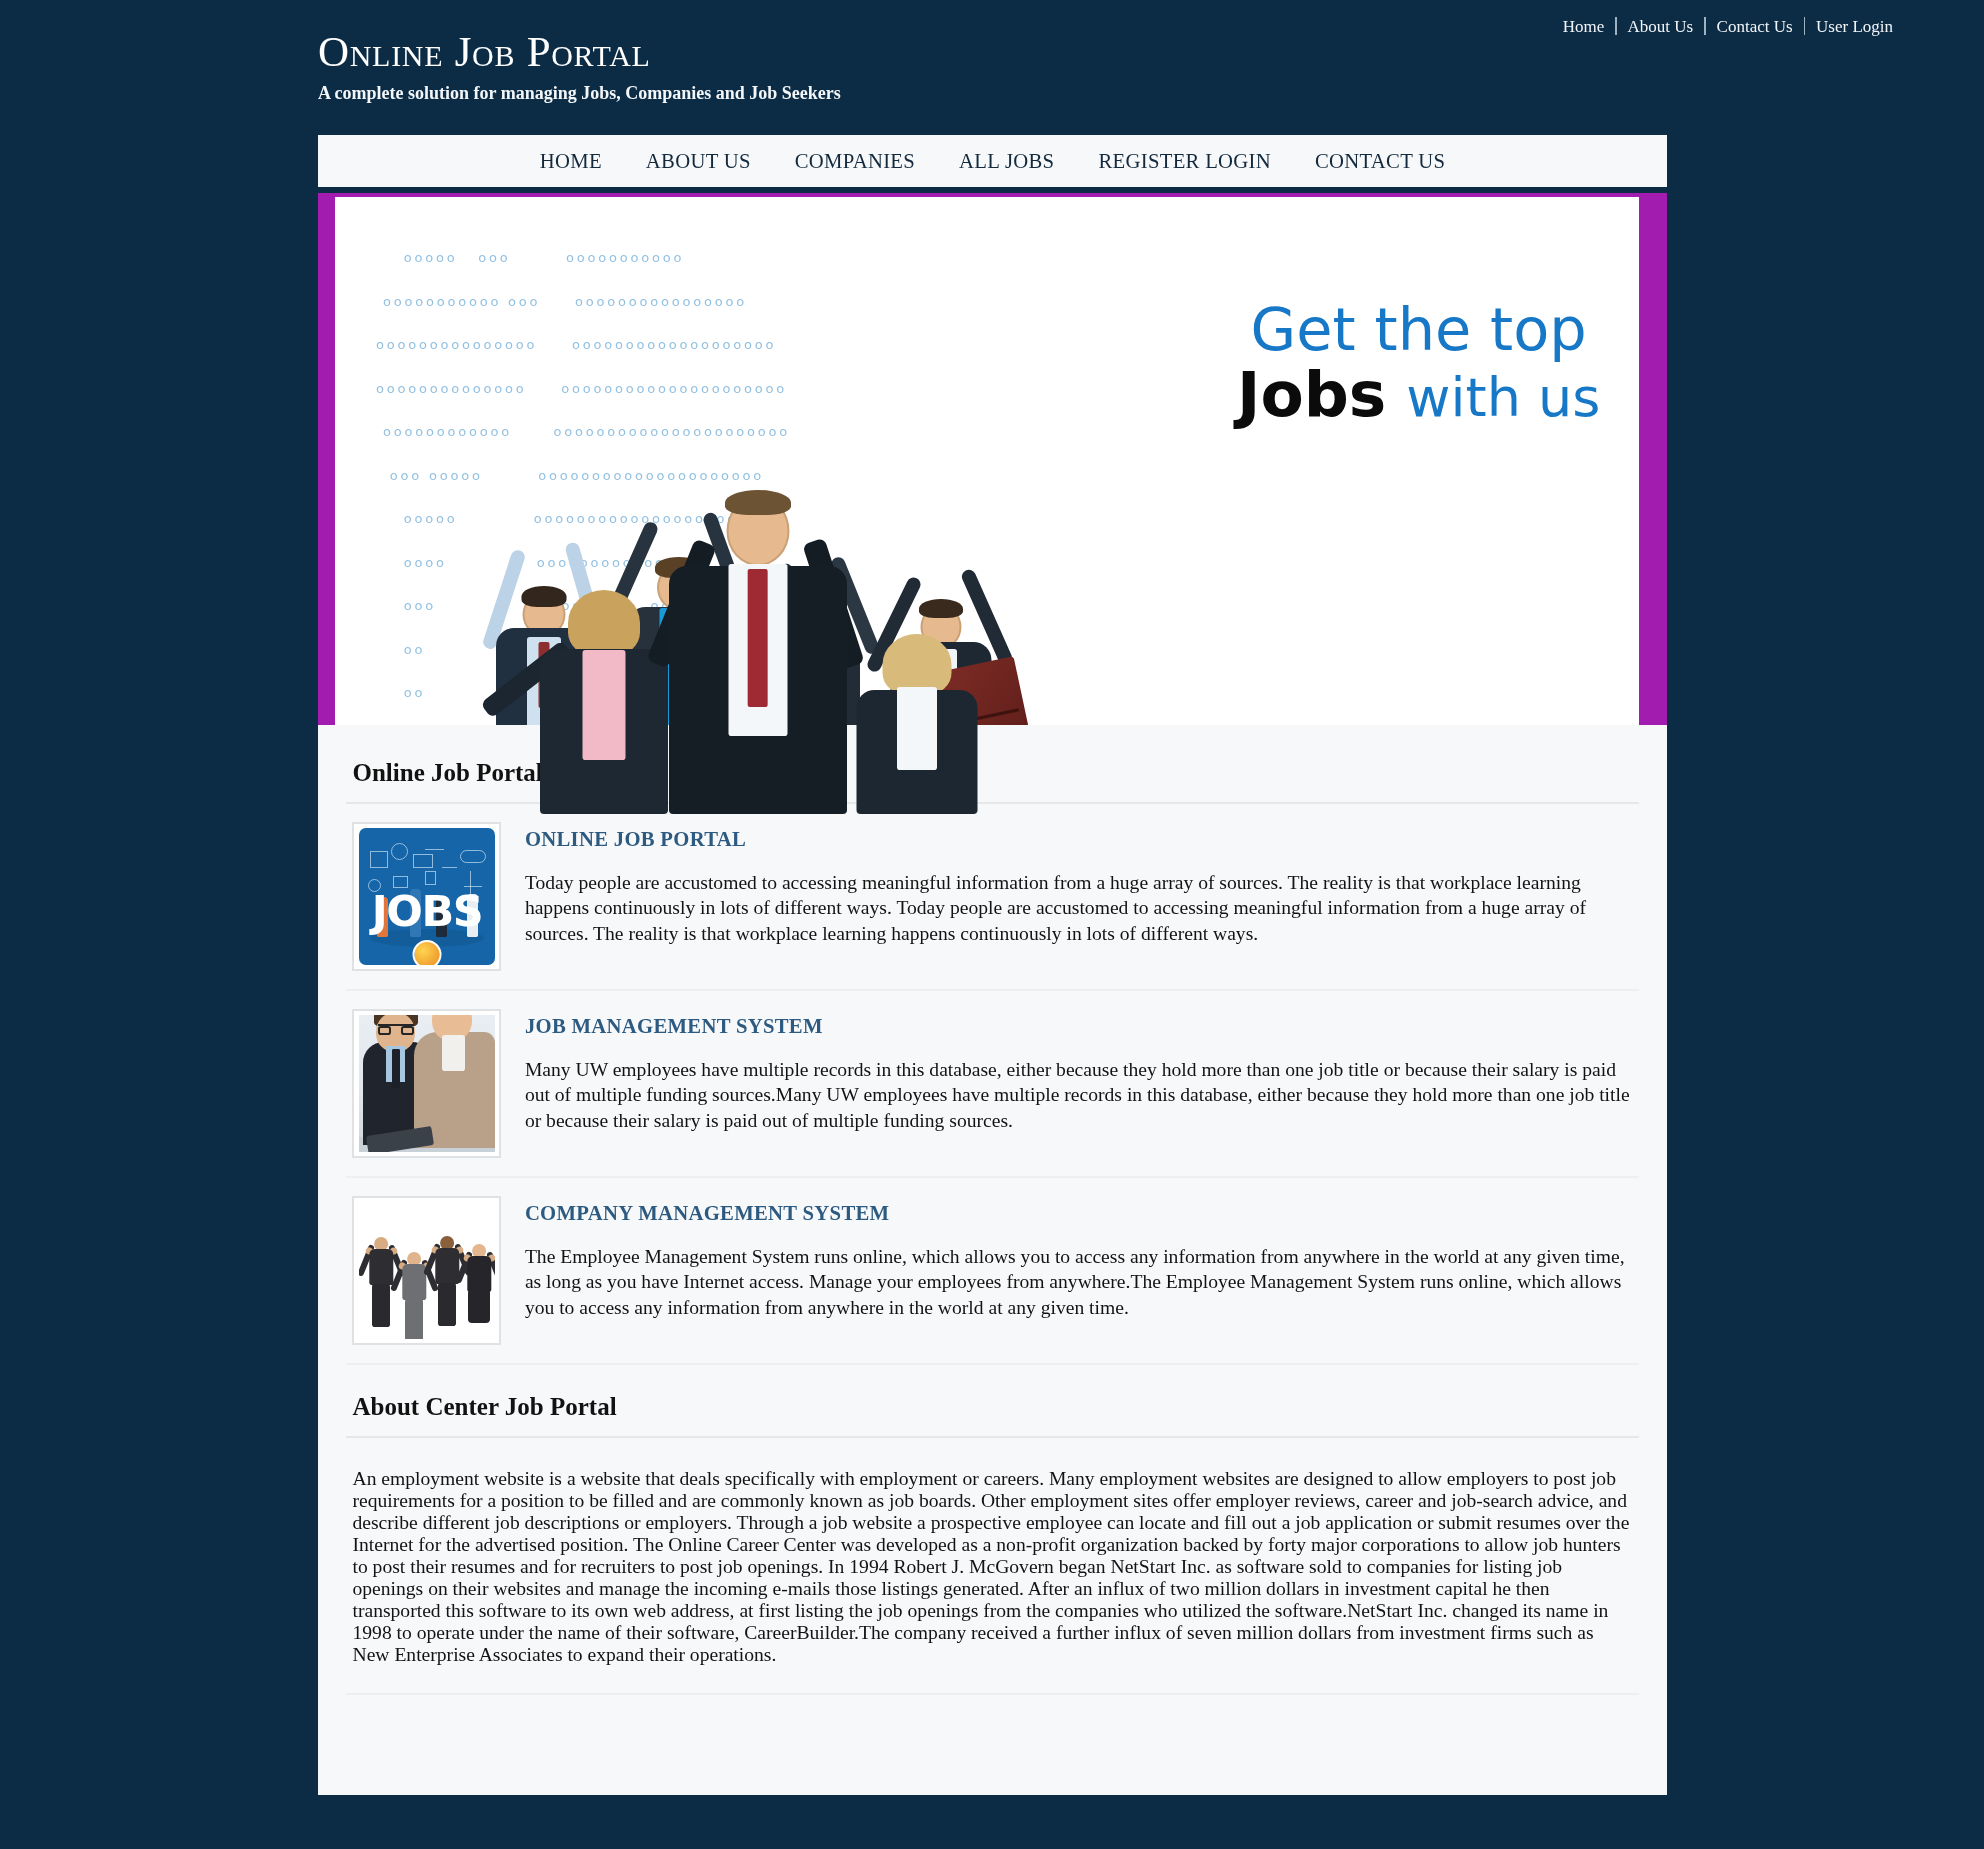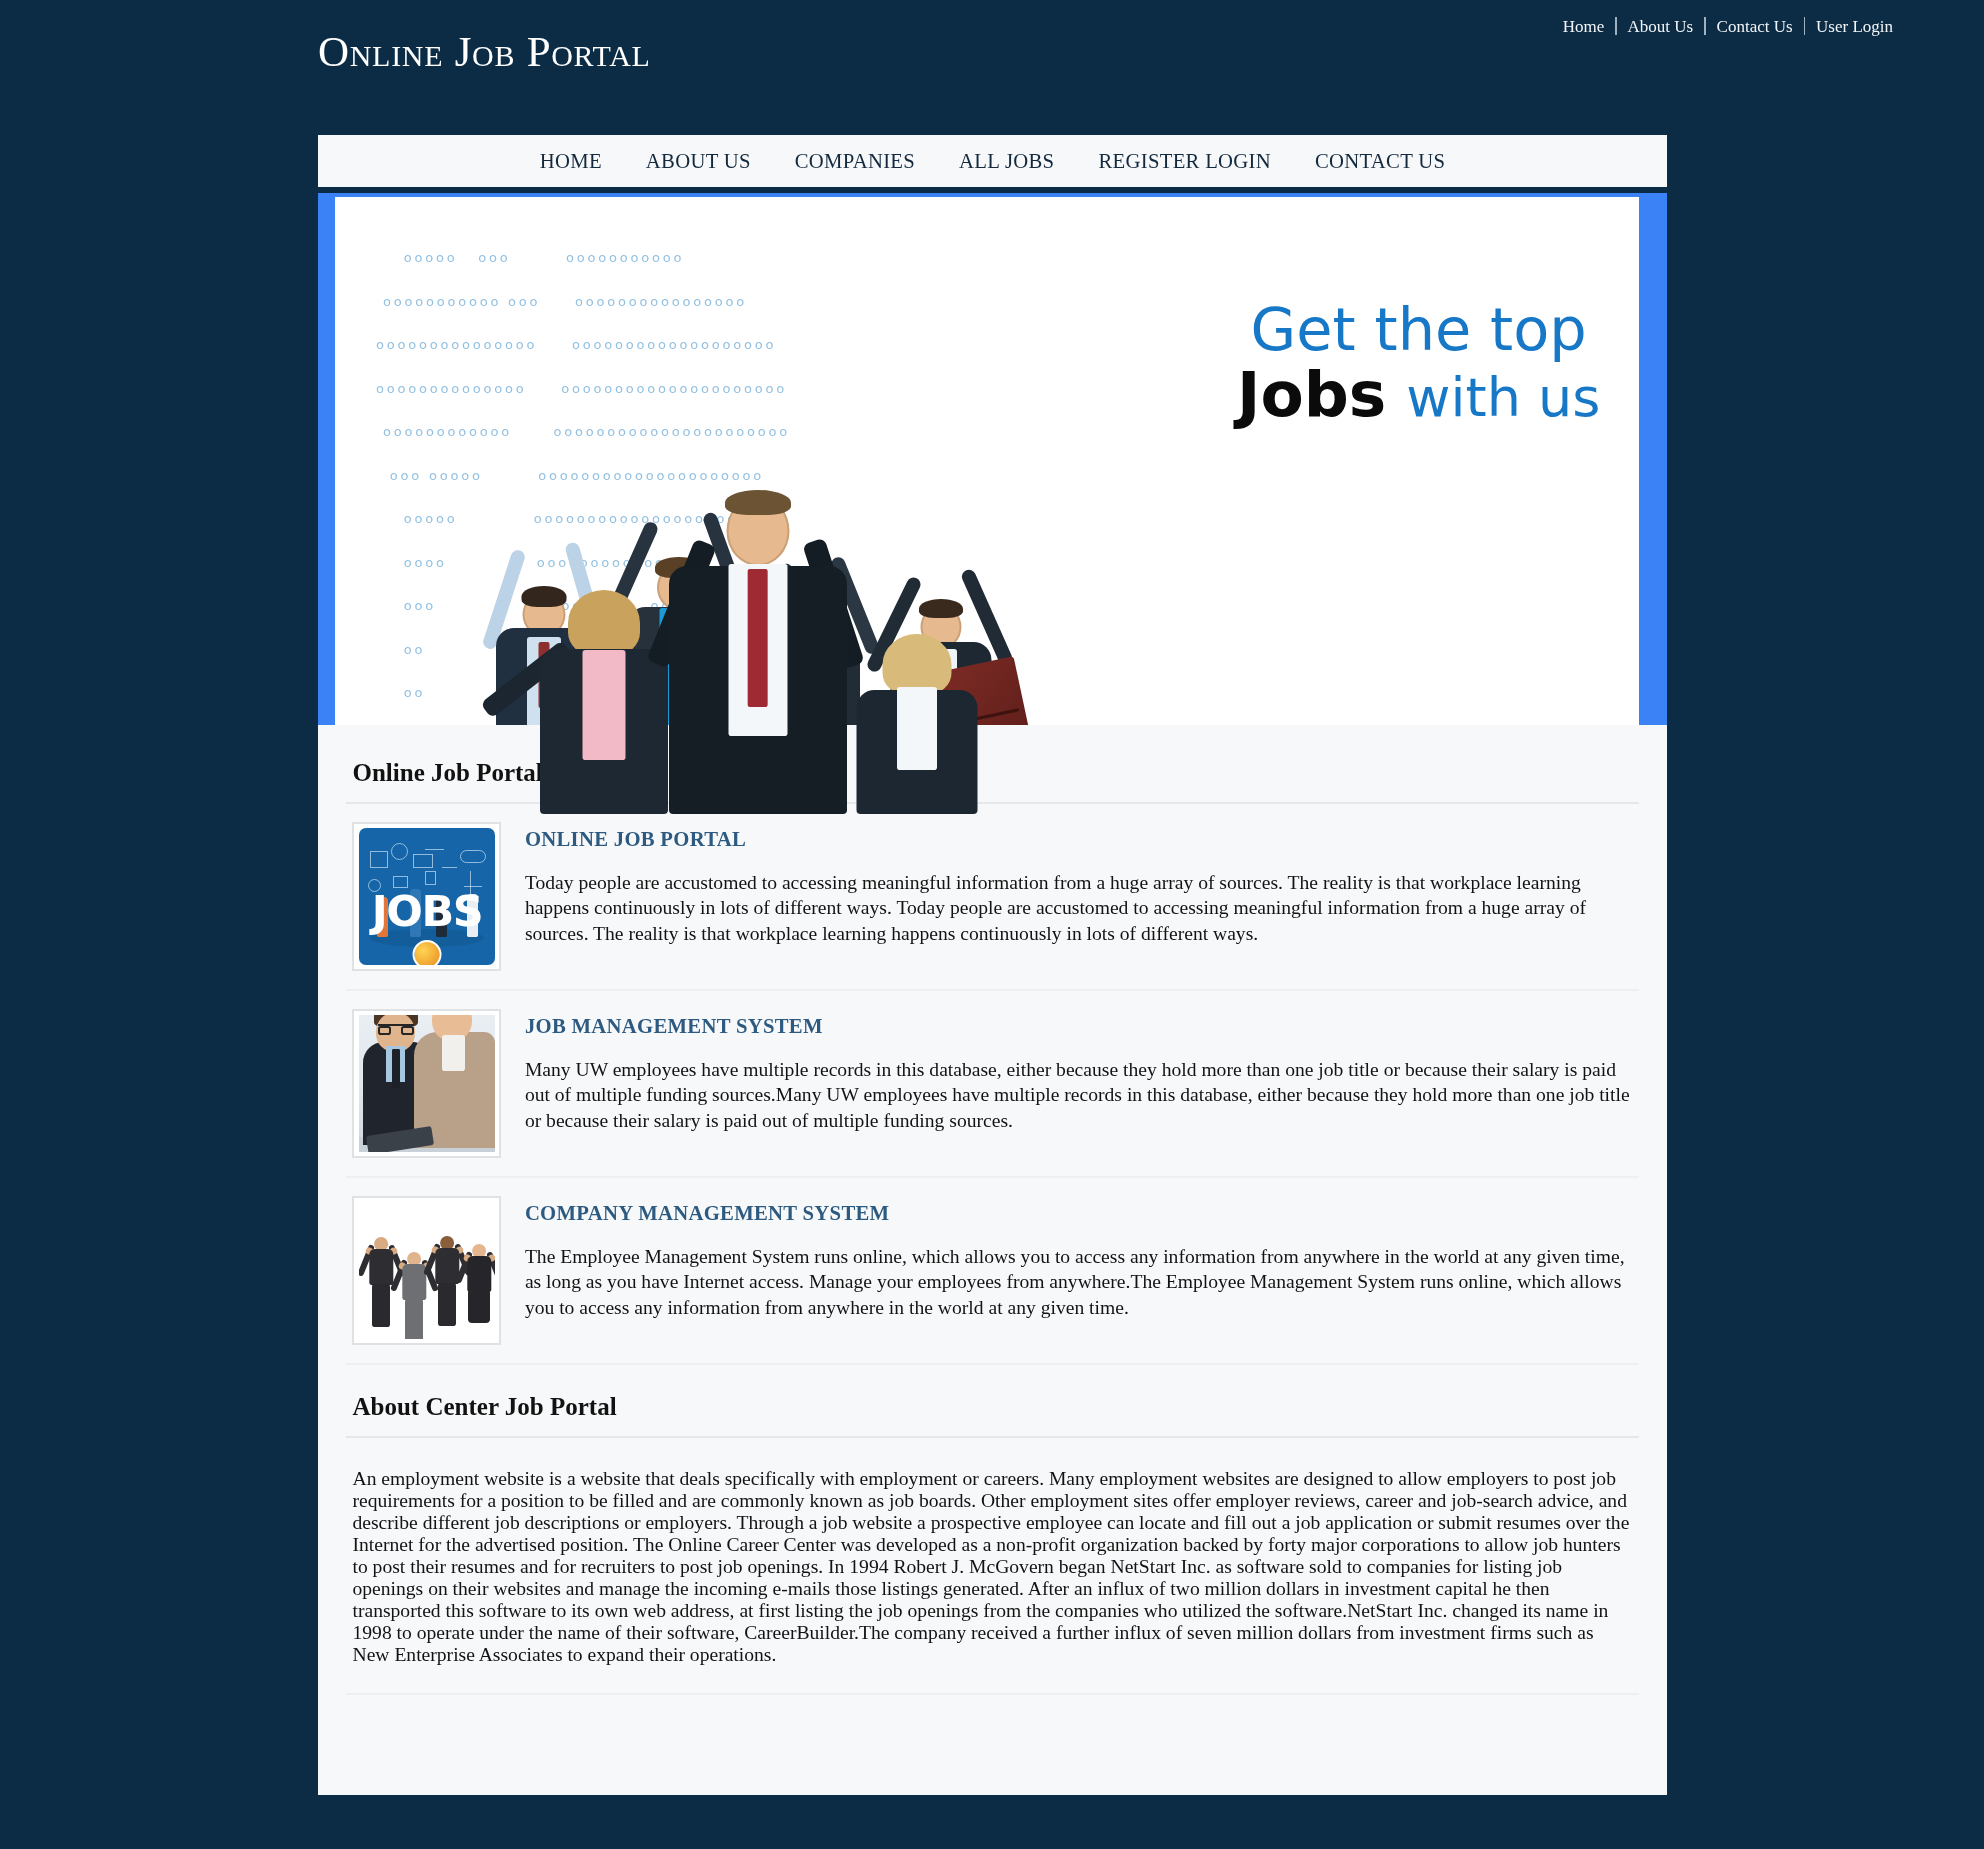--- a/index.html
+++ b/index.html
@@ -94,21 +94,21 @@
     letter-spacing: 0.3px;
   }
 
   
   .banner-wrap {
     position: absolute;
     top: 193px;
     left: 318px;
     width: 1349px;
     height: 636px;
-    background: #3b82f6;
+    background: #a21caf;
     box-sizing: border-box;
     padding: 4.1px 27.6px 15px 16.5px;
   }
   .banner {
     position: relative;
     width: 100%;
     height: 100%;
     background:
       linear-gradient(to bottom, #ffffff 0%, #ffffff 86%, #eceef0 100%);
     overflow: hidden;
@@ -468,20 +468,21 @@
     <span class="tsep"></span>
     <a class="tlink" href="#">About Us</a>
     <span class="tsep"></span>
     <a class="tlink" href="#">Contact Us</a>
     <span class="tsep"></span>
     <a class="tlink" href="#">User Login</a>
   </div>
 
   <div class="brand">
     <div class="brand-title">Online Job Portal</div>
+    <div class="brand-tagline">A complete solution for managing Jobs, Companies and Job Seekers</div>
   </div>
 
   <div class="mainnav">
     <a href="#">HOME</a>
     <a href="#">ABOUT US</a>
     <a href="#">COMPANIES</a>
     <a href="#">ALL JOBS</a>
     <a href="#">REGISTER LOGIN</a>
     <a href="#">CONTACT US</a>
   </div>

